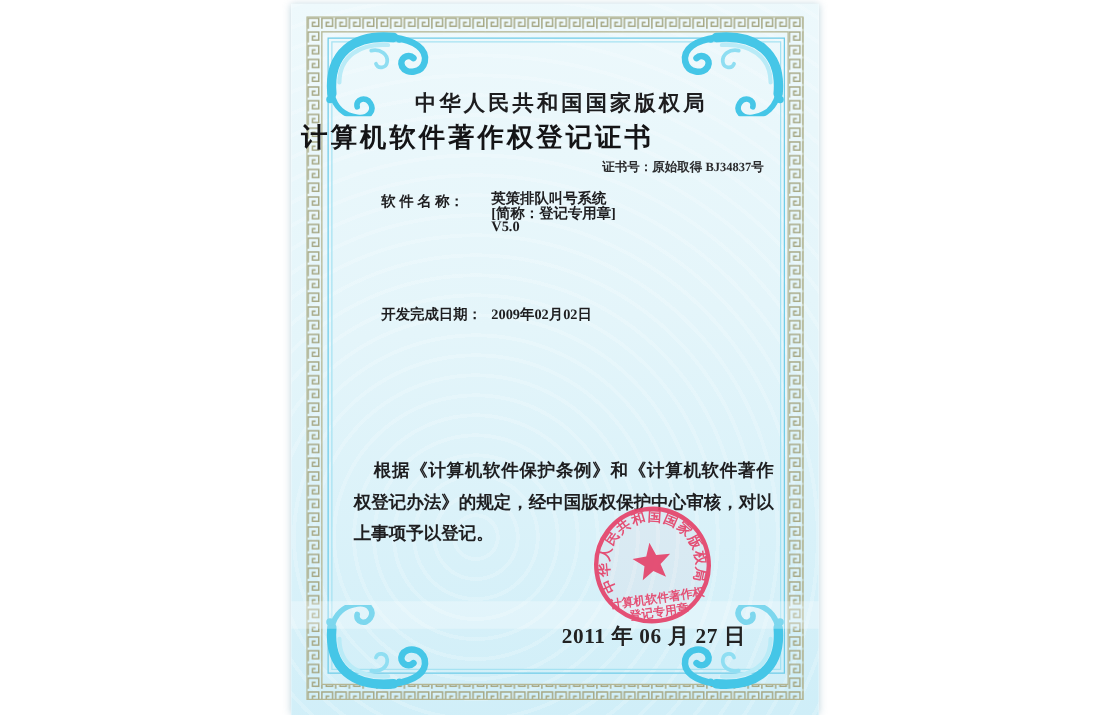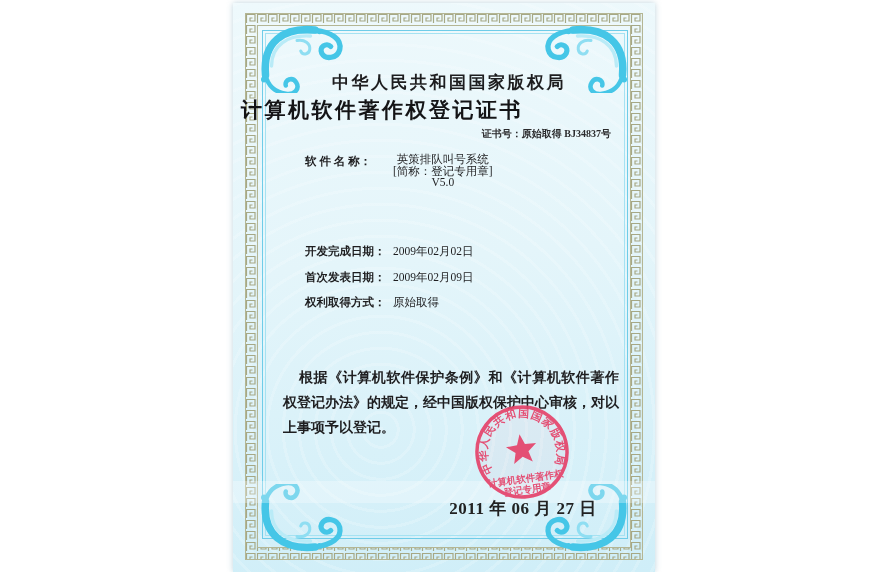--- a/index.html
+++ b/index.html
@@ -53,21 +53,21 @@
     font-size: 10px; font-weight: bold; color: #2a2a2c;
   }
   .field-row {
     position: absolute; left: 50px; width: 350px;
     font-size: 11.5px; color: #1e1e20; white-space: nowrap; margin-left: 22px;
   }
   .flabel {
     display: inline-block; width: 88px; font-weight: bold;
     vertical-align: top; white-space: pre;
   }
-  .fvalue { display: inline-block; font-weight: normal; vertical-align: top; text-align: center; }
+  .fvalue { display: inline-block; font-weight: bold; vertical-align: top; }
   .fvalue .vline { display: block; line-height: 11.5px; }
   .r1 { top: 151px; } .r2 { top: 195px; } .r3 { top: 241px; }
   .r4 { top: 267px; } .r5 { top: 292px; } .r6 { top: 318px; } .r7 { top: 341px; }
   .statement {
     position: absolute; left: 50px; top: 362px; width: 336px;
     font-size: 14px; font-weight: 600; color: #1e1e20;
     line-height: 25px; text-indent: 16px; text-align: justify;
   }
   .seal {
     position: absolute; left: 229px; top: 389px; width: 120px; height: 120px;
@@ -135,26 +135,20 @@
   <div class="issuer">中华人民共和国国家版权局</div>
   <div class="cert-title">计算机软件著作权登记证书</div>
   <div class="cert-no"><span>证书号：</span><span>原始取得 BJ34837号</span></div>
 
   <div class="field-row r1">
     <span class="flabel">软 件 名 称：</span><span class="fvalue"><span class="vline">英策排队叫号系统</span><span class="vline">[简称：登记专用章]</span><span class="vline">V5.0</span></span>
   </div>
   <div class="field-row r3">
     <span class="flabel">开发完成日期：</span><span class="fvalue">2009年02月02日</span>
   </div>
-  <div class="field-row r4">
-    <span class="flabel">首次发表日期：</span><span class="fvalue">2009年02月09日</span>
-  </div>
-  <div class="field-row r5">
-    <span class="flabel">权利取得方式：</span><span class="fvalue">原始取得</span>
-  </div>
 
   <div class="statement">根据《计算机软件保护条例》和《计算机软件著作权登记办法》的规定，经中国版权保护中心审核，对以上事项予以登记。</div>
 
   <svg class="seal" viewBox="0 0 120 120">
     <circle cx="60" cy="60" r="45" fill="#ff5f86" fill-opacity="0.05" stroke="#e5436a" stroke-width="3.5"></circle>
     <defs>
       <path id="seal-arc" d="M29.7,77.5 A35,35 0 1 1 90.3,77.5" fill="none"></path>
     </defs>
     <text font-size="11" font-weight="bold" fill="#e5436a" letter-spacing="1">
       <textPath href="#seal-arc" xlink:href="#seal-arc" startOffset="2">中华人民共和国国家版权局</textPath>

